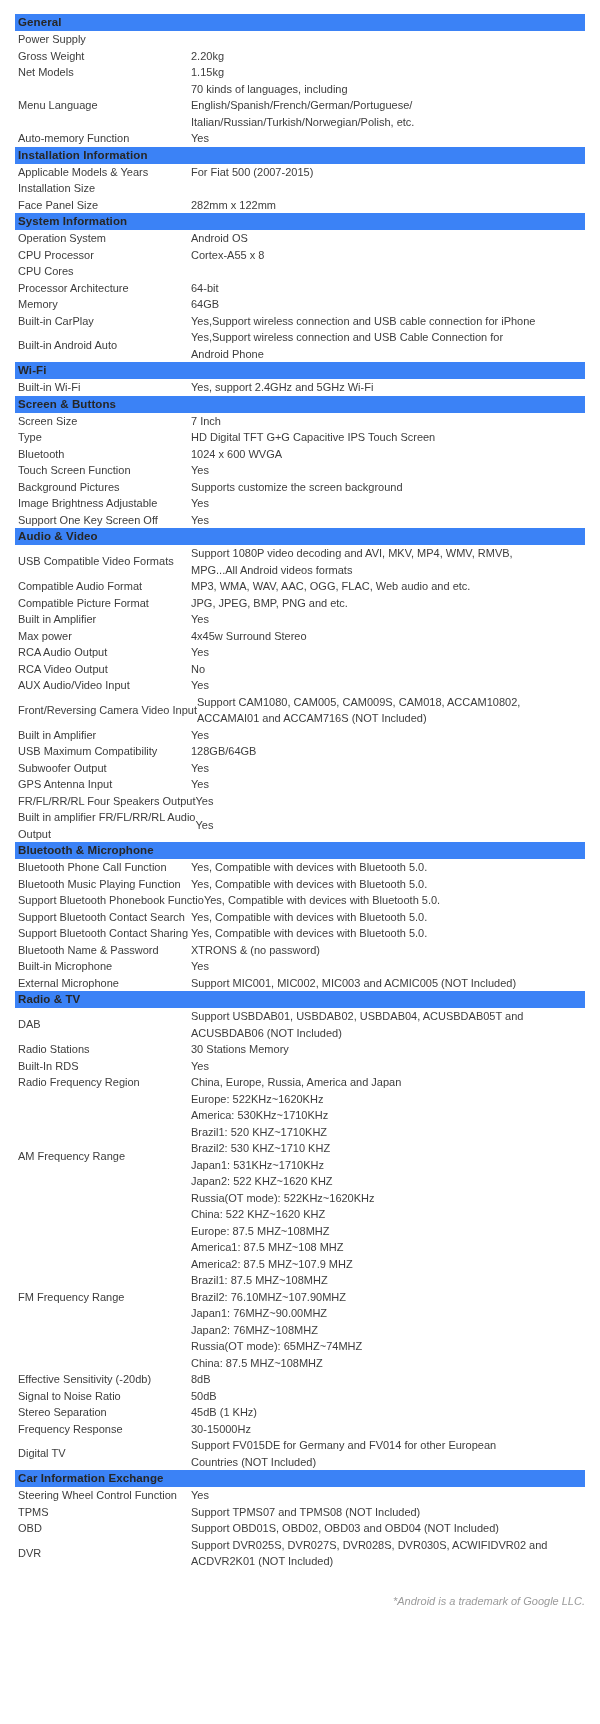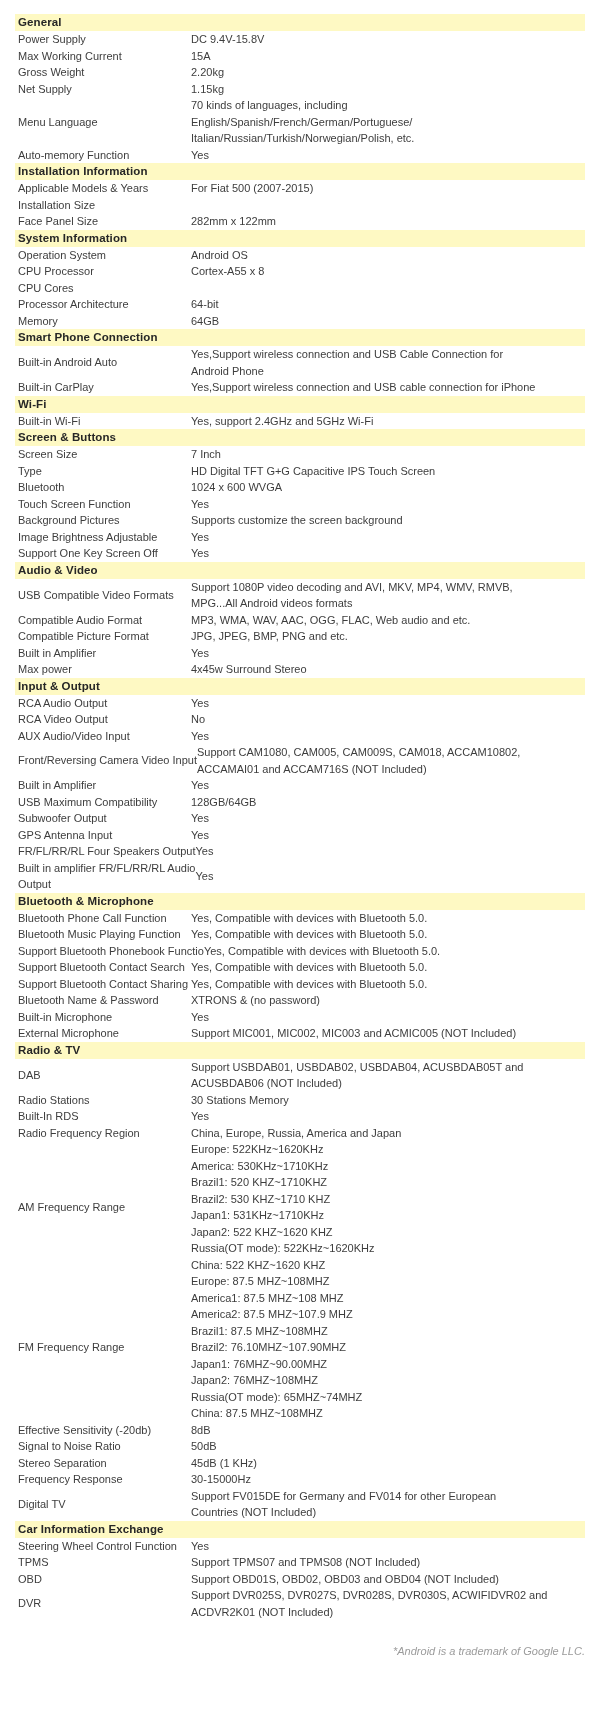--- a/index.html
+++ b/index.html
@@ -11,21 +11,21 @@
     width: 600px;
     min-height: 1724px;
     background: #ffffff;
     padding-top: 14px;
     position: relative;
   }
   .spec-table {
     margin: 0 15px;
   }
   .section-header {
-    background: #fef9c3;
+    background: #3b82f6;
     color: #262626;
     font-size: 11.5px;
     font-weight: bold;
     line-height: 17px;
     padding-left: 3px;
     letter-spacing: 0.1px;
   }
   .spec-row {
     display: flex;
     align-items: center;
@@ -60,35 +60,30 @@
 <body>
 
 <div class="page">
 
   <div class="spec-table">
   <div>
     <div class="section-header">General</div>
     <div>
   <div class="spec-row">
     <div class="spec-label">Power Supply</div>
-    <div class="spec-value">DC 9.4V-15.8V</div>
-  </div>
-
-  <div class="spec-row">
-    <div class="spec-label">Max Working Current</div>
-    <div class="spec-value">15A</div>
-  </div>
+  </div>
+
 
   <div class="spec-row">
     <div class="spec-label">Gross Weight</div>
     <div class="spec-value">2.20kg</div>
   </div>
 
   <div class="spec-row">
-    <div class="spec-label">Net Supply</div>
+    <div class="spec-label">Net Models</div>
     <div class="spec-value">1.15kg</div>
   </div>
 
   <div class="spec-row">
     <div class="spec-label">Menu Language</div>
     <div class="spec-value">70 kinds of languages, including
 English/Spanish/French/German/Portuguese/
 Italian/Russian/Turkish/Norwegian/Polish, etc.</div>
   </div>
 
@@ -142,32 +137,31 @@
 
 
   <div class="spec-row">
     <div class="spec-label">Memory</div>
     <div class="spec-value">64GB</div>
   </div>
 </div>
   </div>
 
   <div>
-    <div class="section-header">Smart Phone Connection</div>
-    <div>
+    <div>
+  <div class="spec-row">
+    <div class="spec-label">Built-in CarPlay</div>
+    <div class="spec-value">Yes,Support wireless connection and USB cable connection for iPhone</div>
+  </div>
+
   <div class="spec-row">
     <div class="spec-label">Built-in Android Auto</div>
     <div class="spec-value">Yes,Support wireless connection and USB Cable Connection for
 Android Phone</div>
   </div>
-
-  <div class="spec-row">
-    <div class="spec-label">Built-in CarPlay</div>
-    <div class="spec-value">Yes,Support wireless connection and USB cable connection for iPhone</div>
-  </div>
 </div>
   </div>
 
   <div>
     <div class="section-header">Wi-Fi</div>
     <div>
   <div class="spec-row">
     <div class="spec-label">Built-in Wi-Fi</div>
     <div class="spec-value">Yes, support 2.4GHz and 5GHz Wi-Fi</div>
   </div>
@@ -241,21 +235,20 @@
   </div>
 
   <div class="spec-row">
     <div class="spec-label">Max power</div>
     <div class="spec-value">4x45w Surround Stereo</div>
   </div>
 </div>
   </div>
 
   <div>
-    <div class="section-header">Input &amp; Output</div>
     <div>
   <div class="spec-row">
     <div class="spec-label">RCA Audio Output</div>
     <div class="spec-value">Yes</div>
   </div>
 
   <div class="spec-row">
     <div class="spec-label">RCA Video Output</div>
     <div class="spec-value">No</div>
   </div>

